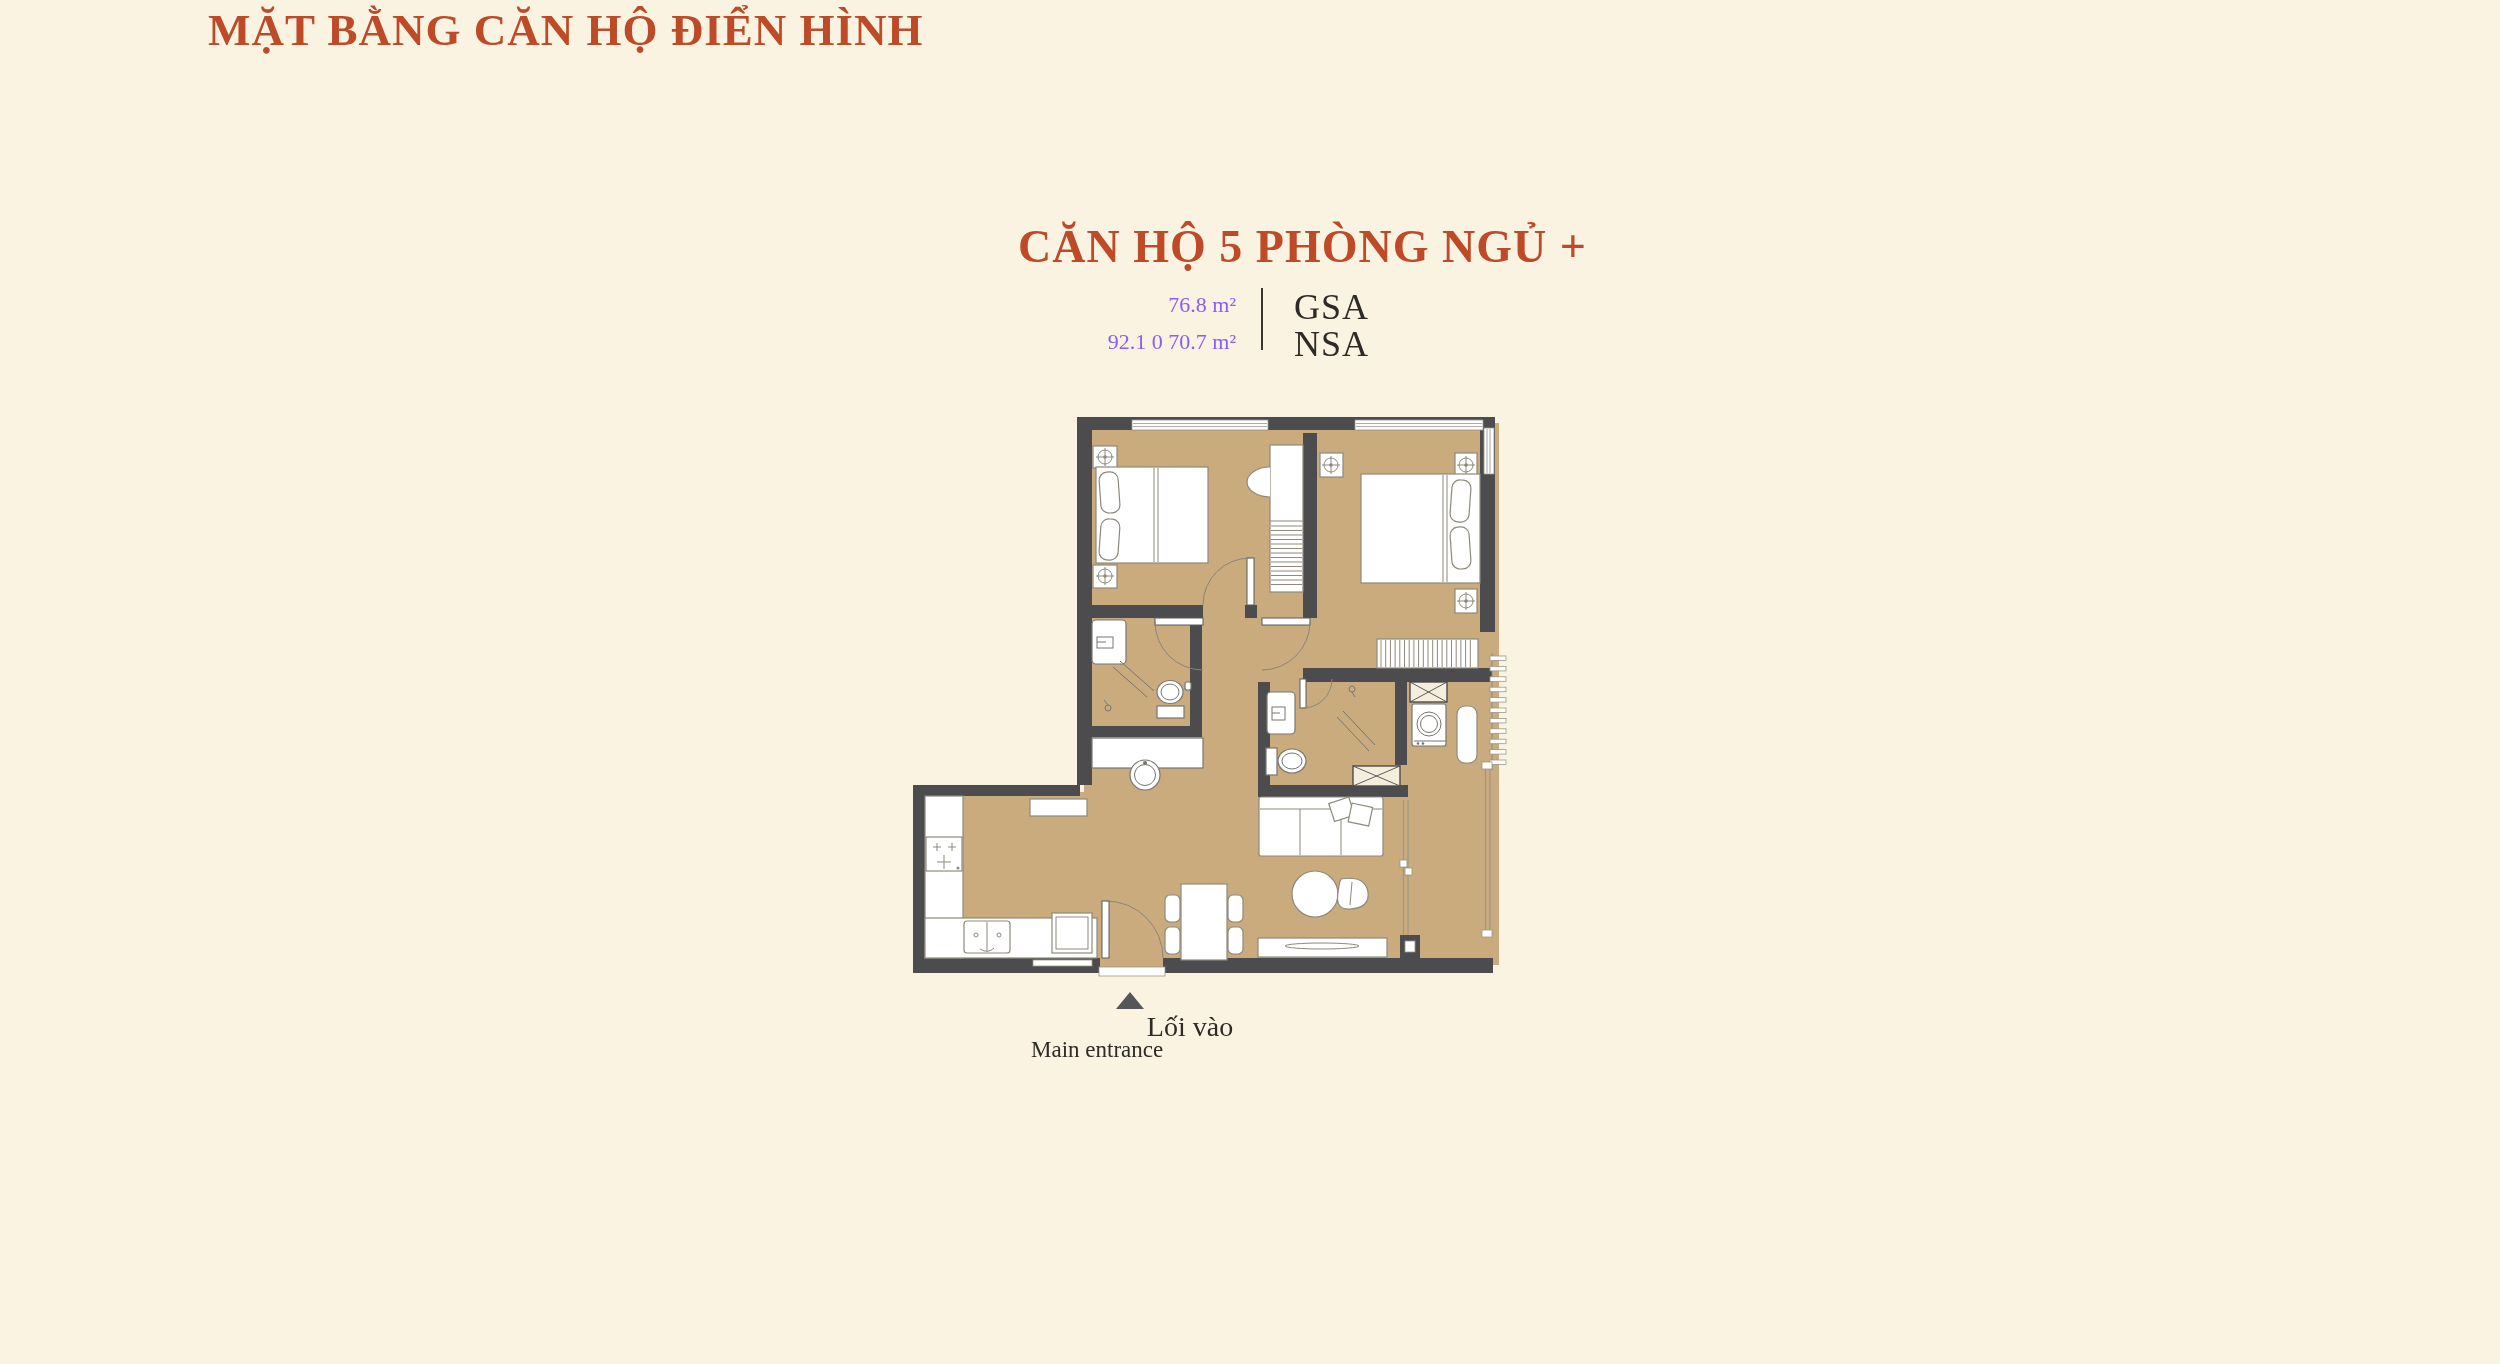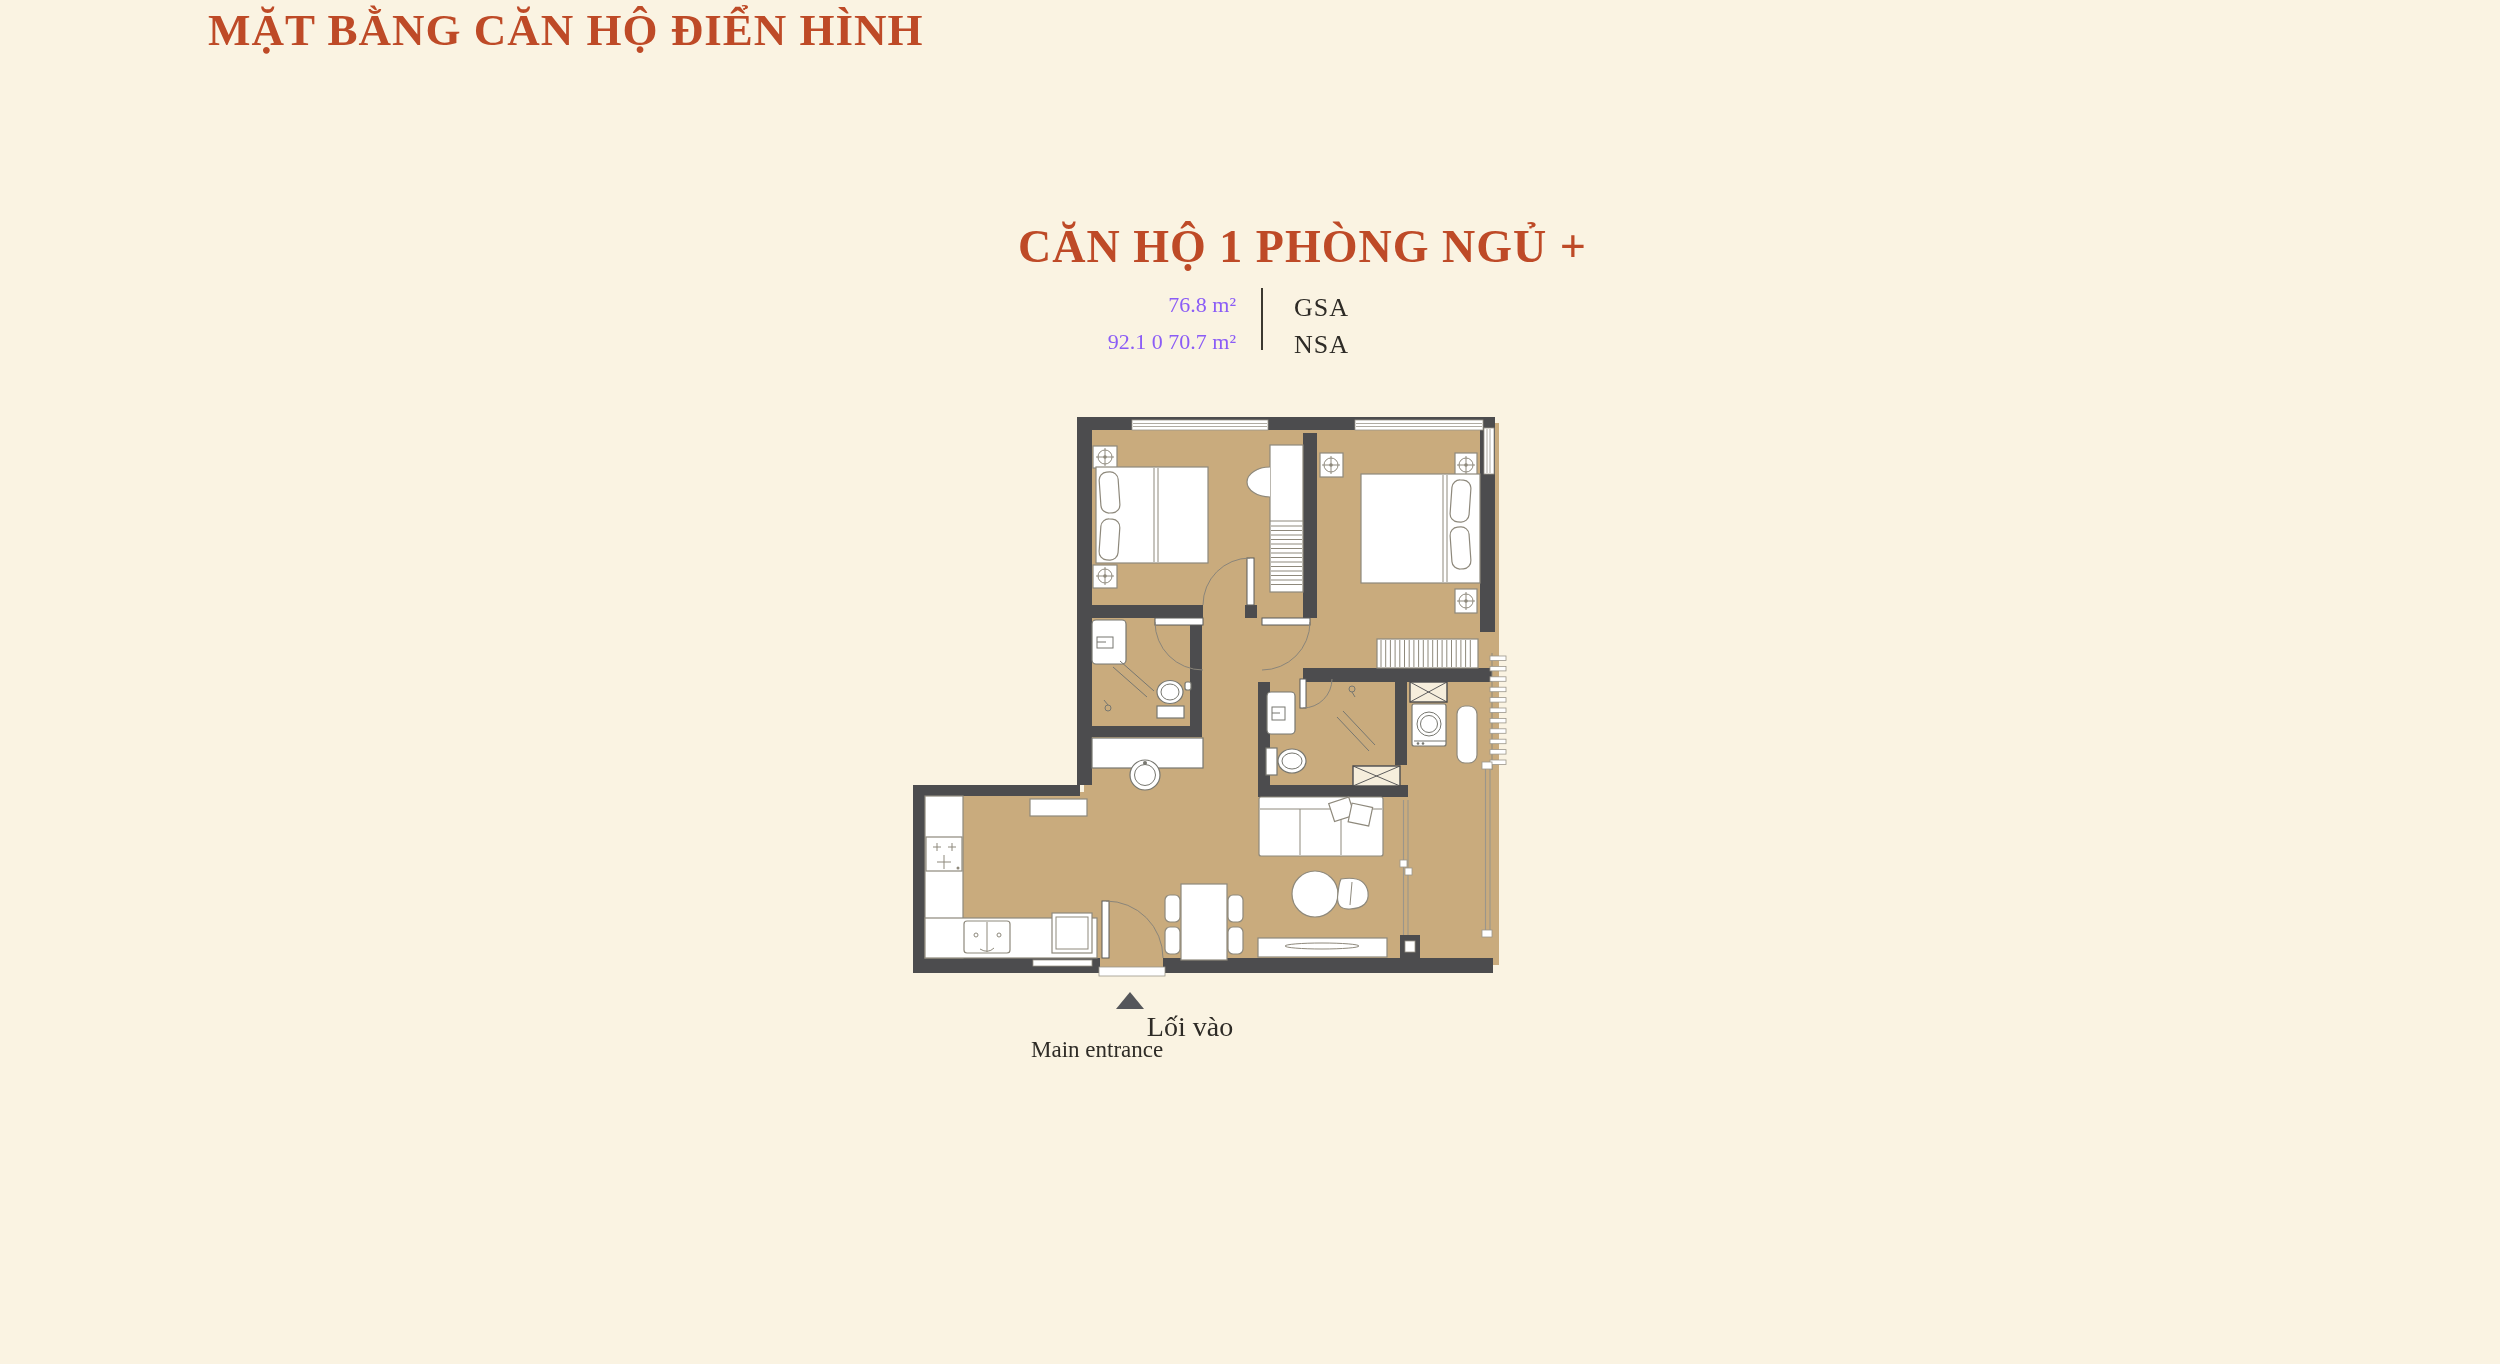--- a/index.html
+++ b/index.html
@@ -15,21 +15,21 @@
     position:absolute;left:1005px;top:220px;width:595px;
     font-size:46px;font-weight:700;letter-spacing:1px;
     color:#BE4A27;text-align:center;white-space:nowrap;
   }
   .area-values{
     position:absolute;left:1000px;top:286px;width:236px;
     font-size:22px;line-height:37px;color:#8b5cf6;text-align:right;
   }
   .area-labels{
     position:absolute;left:1294px;top:289px;width:120px;
-    font-size:26px;line-height:37px;color:#2E2B26;text-align:left;
+    font-size:36px;line-height:37px;color:#2E2B26;text-align:left;
     letter-spacing:1px;
   }
   .area-divider{
     position:absolute;left:1261px;top:288px;width:2px;height:62px;
     background:#3B372F;
   }
   .floorplan-wrap{position:absolute;left:900px;top:390px;width:640px;height:625px;}
   .entrance-triangle{
     position:absolute;left:1116px;top:992px;width:0;height:0;
     border-left:14px solid transparent;border-right:14px solid transparent;
@@ -57,21 +57,21 @@
   svg .shaftx{fill:none;stroke:#4C4C4E;stroke-width:0.9;}
   svg .glass{fill:none;stroke:#9B968A;stroke-width:1.1;}
 </style>
 </head>
 <body>
 
 <div class="canvas">
 
   <div class="page-title">MẶT BẰNG CĂN HỘ ĐIỂN HÌNH</div>
 
-  <div class="unit-name">CĂN HỘ 1 PHÒNG NGỦ +</div>
+  <div class="unit-name">CĂN HỘ 5 PHÒNG NGỦ +</div>
 
   <div class="area-values">
     <div>76.8 m²</div>
     <div>92.1 0 70.7 m²</div>
   </div>
   <div class="area-divider"></div>
   <div class="area-labels">
     <div>GSA</div>
     <div>NSA</div>
   </div>

